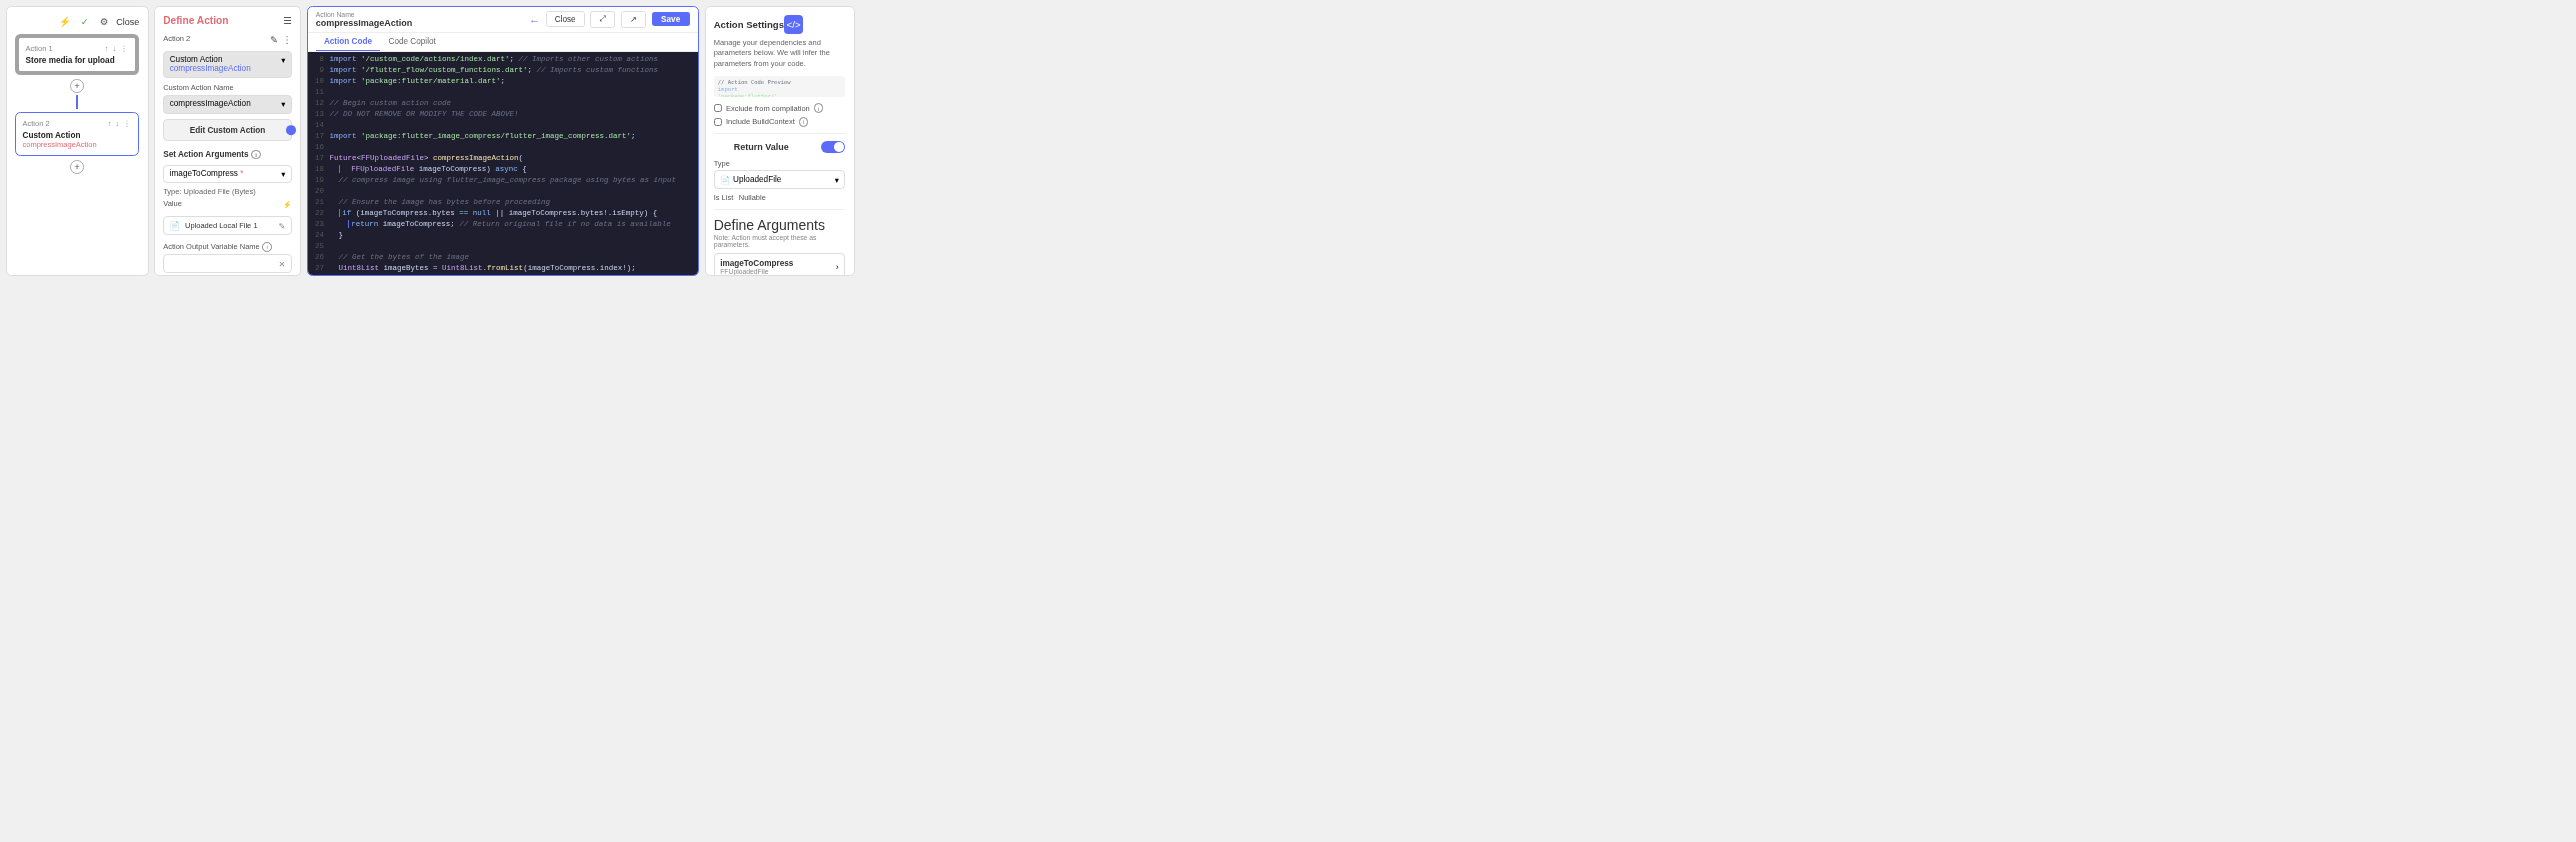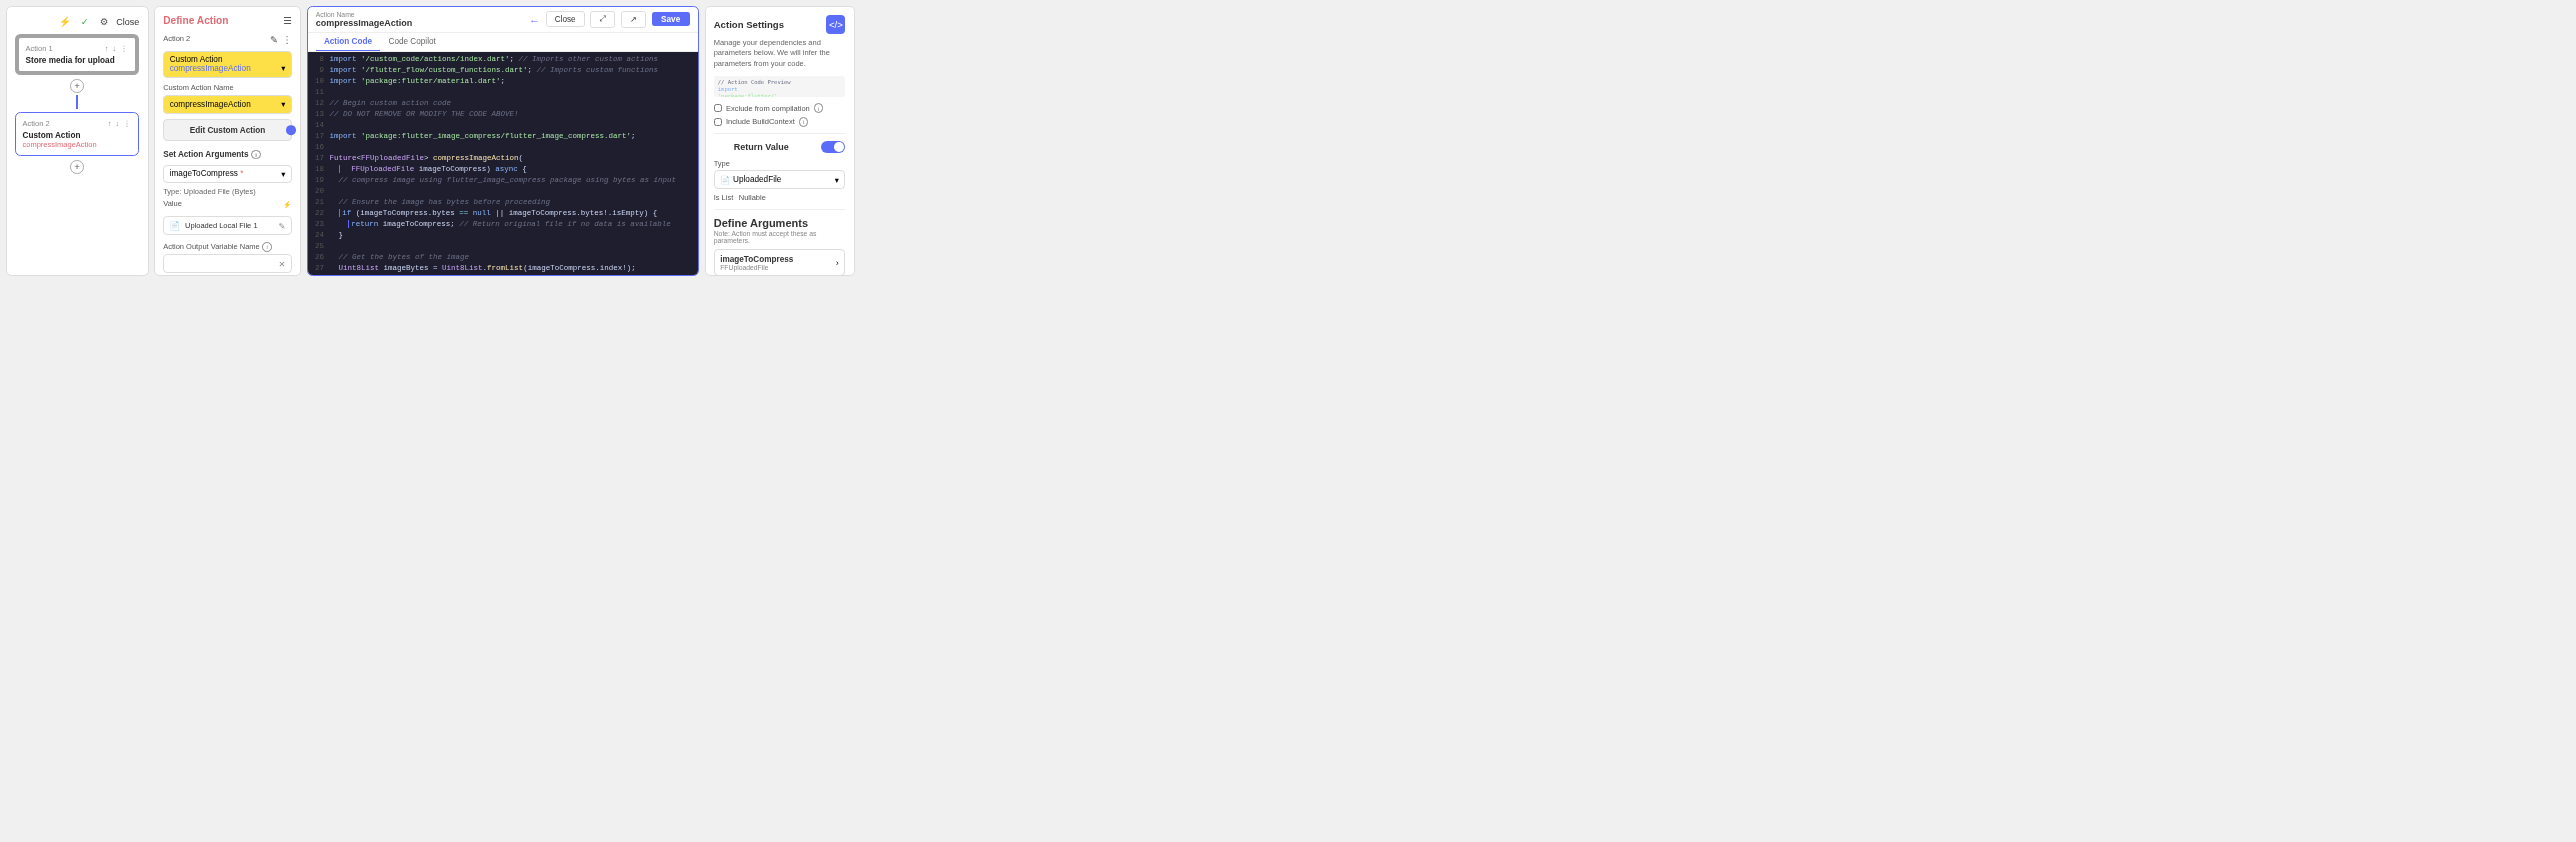--- a/index.html
+++ b/index.html
@@ -151,24 +151,24 @@
       justify-content: space-between;
       align-items: center;
       margin-bottom: 5.5px;
     }
     .dropdown-select {
       width: 100%;
       border: 0.7px solid #ddd;
       border-radius: 4.1px;
       padding: 3.4px 5.5px;
       font-size: 8.2px;
-      background: #fde047;
-      display: flex;
-      justify-content: space-between;
-      align-items: flex-end;
+      background: #e5e5e5;
+      display: flex;
+      justify-content: space-between;
+      align-items: flex-start;
       cursor: pointer;
       margin-bottom: 5.5px;
     }
     .dropdown-select .accent {
       color: #5b6cf8;
       font-weight: 500;
     }
     .edit-custom-btn {
       width: 100%;
       padding: 5.5px;
@@ -422,21 +422,21 @@
       background: white;
       border: 0.7px solid #ddd;
       border-radius: 5.5px;
       margin: 5.5px 5.5px 5.5px 0;
       padding: 8.2px;
       flex-shrink: 0;
       overflow-y: auto;
     }
     .settings-header {
       display: flex;
-      justify-content: space-between;
+      justify-content: flex-start;
       align-items: center;
       margin-bottom: 4.1px;
     }
     .settings-title {
       font-size: 9.6px;
       font-weight: 700;
       color: #333;
     }
     .settings-icon {
       width: 19px;
@@ -533,22 +533,22 @@
     }
     .type-option {
       font-size: 7.5px;
       color: #555;
       cursor: pointer;
     }
     .define-args-section {
       margin-bottom: 6.8px;
     }
     .define-args-title {
-      font-size: 11px;
-      font-weight: 700;
+      font-size: 14px;
+      font-weight: 400;
       color: #333;
       margin-bottom: 1.4px;
     }
     .define-args-note {
       font-size: 6.8px;
       color: #888;
       margin-bottom: 5.5px;
     }
     .arg-item {
       display: flex;

